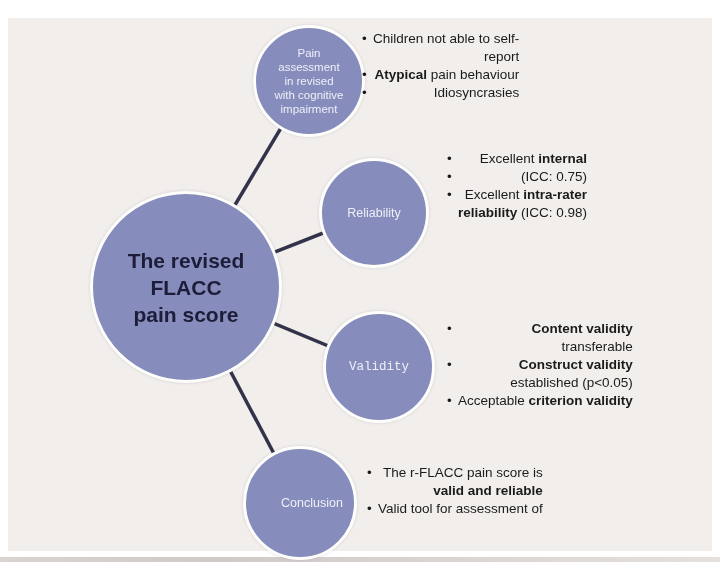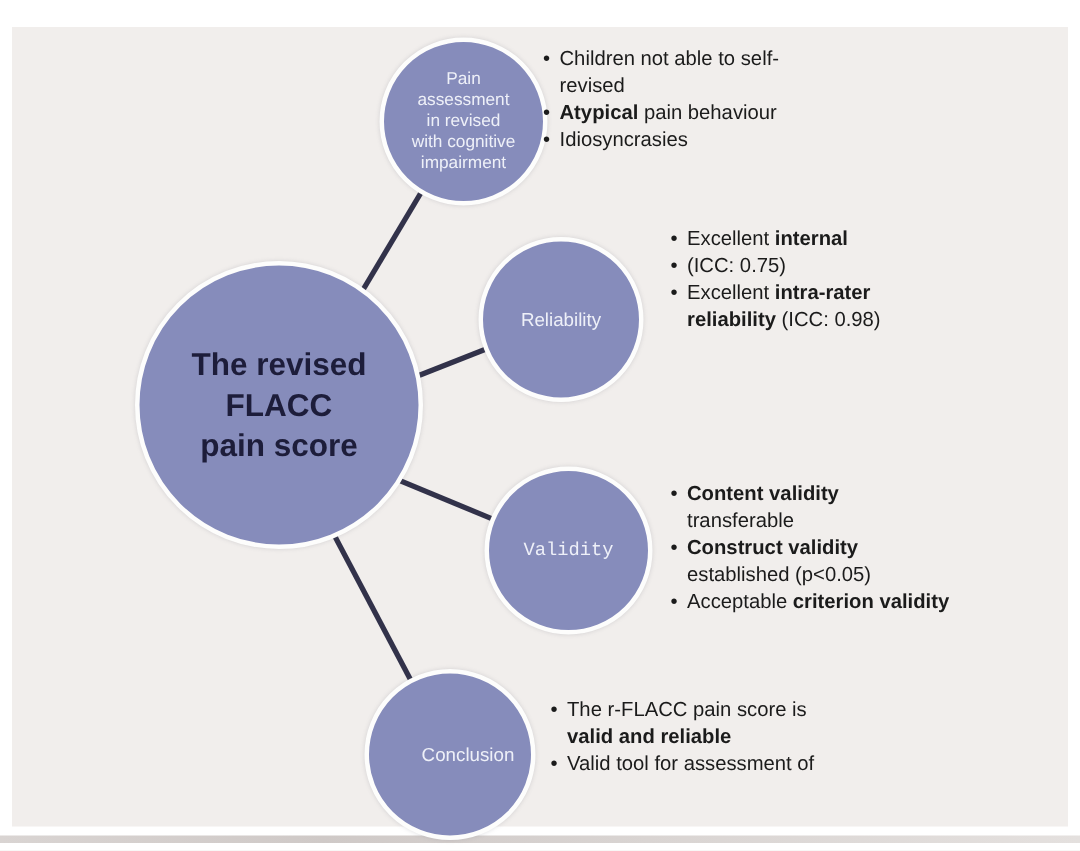--- a/index.html
+++ b/index.html
@@ -18,37 +18,37 @@
   svg.connectors{position:absolute;left:0;top:0;width:720px;height:567px;z-index:1;}
   .circle{
     position:absolute;border-radius:50%;
     background:#868cbb;border:3px solid #fdfdfc;
     box-sizing:border-box;z-index:2;
     display:flex;align-items:center;justify-content:center;text-align:center;
     box-shadow:0 0 3px rgba(120,120,130,0.25);
   }
   .circle .label{color:#eef0f8;}
   .circle .label div{white-space:nowrap;}
-  #node-center{left:90px;top:174px;width:192px;height:192px;}
+  #node-center{left:90px;top:191px;width:192px;height:192px;}
   #node-center .label{color:#1d1d3a;font-weight:bold;font-size:21px;line-height:27px;}
   #node-0{left:253px;top:25px;width:112px;height:112px;}
   #node-0 .label{font-size:11.5px;line-height:14px;}
   #node-1{left:319px;top:158px;width:110px;height:110px;}
   #node-1 .label{font-size:12.5px;}
   #node-2{left:323px;top:311px;width:112px;height:112px;}
   #node-2 .label{font-size:12.5px;font-family:Liberation Mono, monospace;}
   #node-3{left:243px;top:446px;width:114px;height:114px;}
   #node-3 .label{font-size:12.5px;margin-left:24px;}
   ul.bullets{
     list-style:none;margin:0;padding:0;position:absolute;z-index:3;
     font-size:13.5px;line-height:18px;color:#1b1b1b;
   }
   ul.bullets li{position:relative;padding-left:11px;}
   ul.bullets .marker{position:absolute;left:0;top:0;}
-  ul.bullets .bline{display:block;}
+  ul.bullets .bline{display:block;text-align:right;}
   #bullets-0{left:362px;top:30px;}
   #bullets-1{left:447px;top:150px;}
   #bullets-2{left:447px;top:320px;}
   #bullets-3{left:367px;top:464px;}
   b{font-weight:bold;}
 </style>
 </head>
 <body>
 
 <div class="panel"></div>
@@ -90,21 +90,21 @@
 <div class="circle" id="node-3">
   <div class="label" id="label-3">
       <div>Conclusion</div>
     </div>
 </div>
 
 <ul class="bullets" id="bullets-0">
     <li>
       <span class="marker">•</span>
       <span class="bline"><span>Children not able to self-</span></span>
-      <span class="bline"><span>revised</span></span>
+      <span class="bline"><span>report</span></span>
     </li>
     <li>
       <span class="marker">•</span>
       <span class="bline"><b>Atypical</b><span> pain behaviour</span></span>
     </li>
     <li>
       <span class="marker">•</span>
       <span class="bline"><span>Idiosyncrasies</span></span>
     </li>
   </ul>

